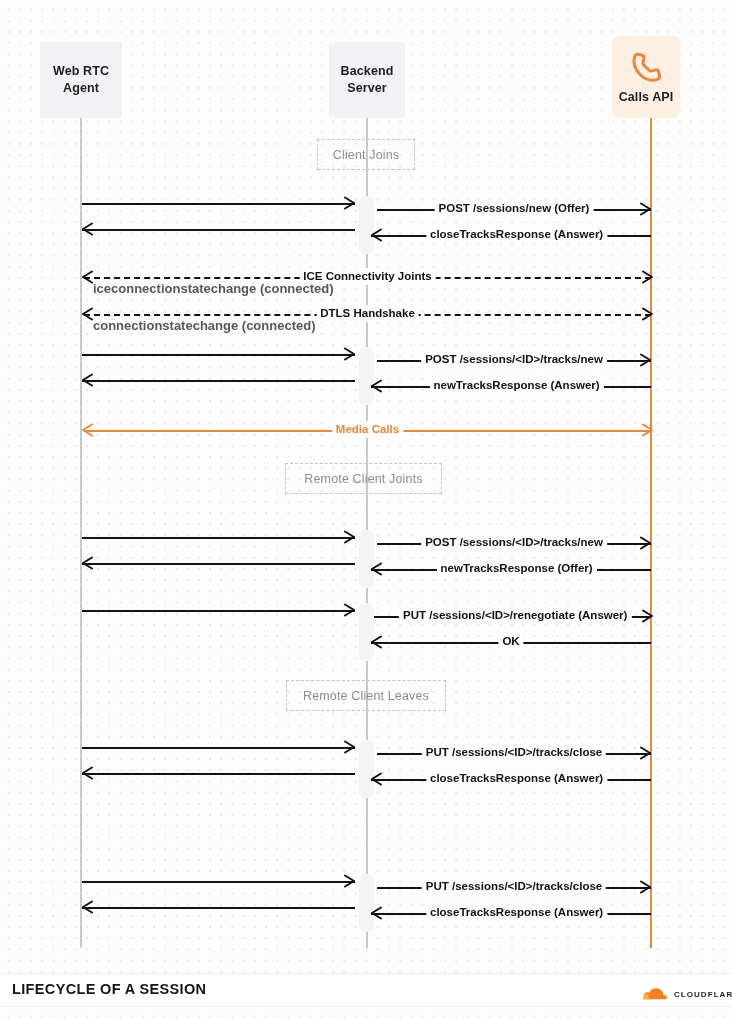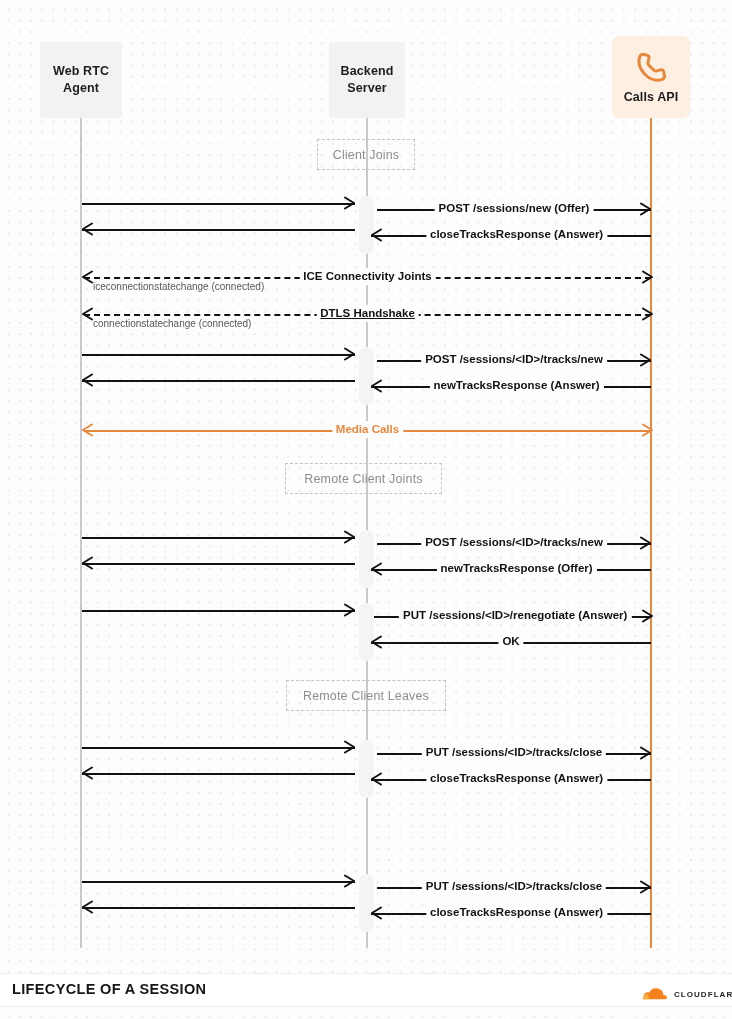--- a/index.html
+++ b/index.html
@@ -115,22 +115,22 @@
     color: #121212;
     white-space: nowrap;
     line-height: 17px;
     transform: translateX(-50%);
   }
   .msg.accent .msg-label { color: #e8883c; }
 
   .msg-sublabel {
     position: absolute;
     top: 4px;
-    font-size: 10px;
-    font-weight: normal;
+    font-size: 13px;
+    font-weight: bold;
     color: #58585c;
     white-space: nowrap;
     letter-spacing: 0;
   }
 
   
   .footer-rule {
     position: absolute;
     left: 0; right: 0;
     height: 1px;
@@ -174,21 +174,21 @@
   <div class="actor" style="left:40px; top:42px; width:82px; height:76px;">
     <span class="label">Web RTC
 Agent</span>
   </div>
 
   <div class="actor" style="left:329px; top:42px; width:76px; height:76px;">
     <span class="label">Backend
 Server</span>
   </div>
 
-  <div class="actor accent" style="left:612px; top:36px; width:78px; height:82px;">
+  <div class="actor accent" style="left:612px; top:36px; width:68px; height:82px;">
     <span class="phone-icon">
       <svg width="38" height="38" viewBox="0 0 24 24" fill="none" stroke="#e8883c" stroke-width="1.9" stroke-linecap="round" stroke-linejoin="round">
         <path d="M7.6 3.4 C6.3 3.1 5.2 3.9 4.8 5.1 C3.6 8.7 5.2 12.9 8.1 15.9
                  C11 18.9 15.2 20.5 18.8 19.3 C20 18.9 20.8 17.8 20.5 16.5
                  L20.0 14.4 C19.8 13.5 18.9 13.0 18.0 13.2 L15.6 13.8
                  C14.9 14.0 14.2 13.8 13.7 13.3 L10.6 10.2 C10.1 9.7 9.9 9.0 10.1 8.3
                  L10.7 5.9 C10.9 5.0 10.4 4.1 9.5 3.9 Z"></path>
       </svg>
     </span>
     <span class="label">Calls API</span>
@@ -275,21 +275,21 @@
     <span class="arrowhead" style="left:-4px;">
       <svg width="14" height="14" viewBox="0 0 14 14">
           <path d="M12 1.5 L3 7 L12 12.5" fill="none" stroke="#121212" stroke-width="2" stroke-linecap="round" stroke-linejoin="round"></path>
         </svg>
     </span>
     <span class="arrowhead" style="right:-4px;">
       <svg width="14" height="14" viewBox="0 0 14 14">
           <path d="M2 1.5 L11 7 L2 12.5" fill="none" stroke="#121212" stroke-width="2" stroke-linecap="round" stroke-linejoin="round"></path>
         </svg>
     </span>
-    <span class="msg-label" style="left:50%;text-decoration:underline;">DTLS Handshake</span>
+    <span class="msg-label" style="left:50%;">DTLS Handshake</span>
     <span class="msg-sublabel" style="left:9px;">connectionstatechange (connected)</span>
   </div>
 
   <div class="msg" style="left:82px; top:354px; width:273px;">
     <div class="line"></div>
     <span class="arrowhead" style="right:-2px;">
       <svg width="14" height="14" viewBox="0 0 14 14">
           <path d="M2 1.5 L11 7 L2 12.5" fill="none" stroke="#121212" stroke-width="2" stroke-linecap="round" stroke-linejoin="round"></path>
         </svg>
     </span>

